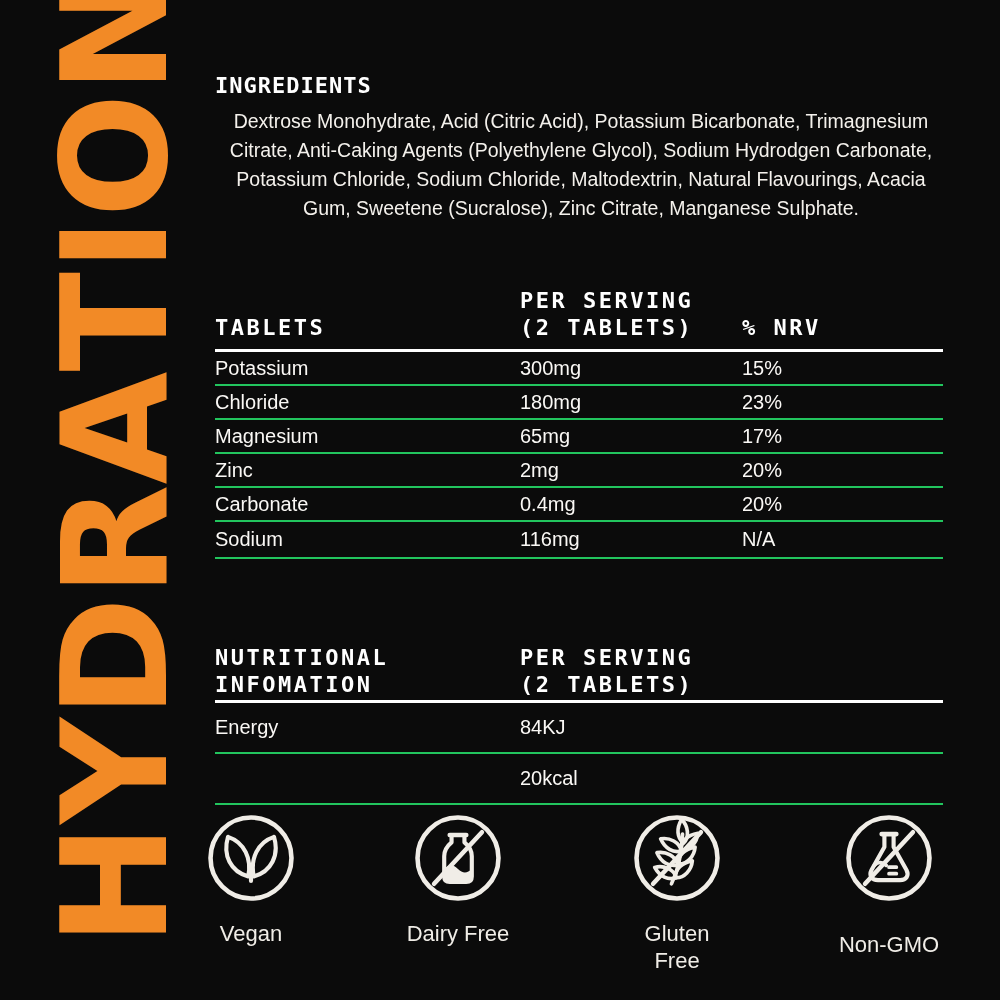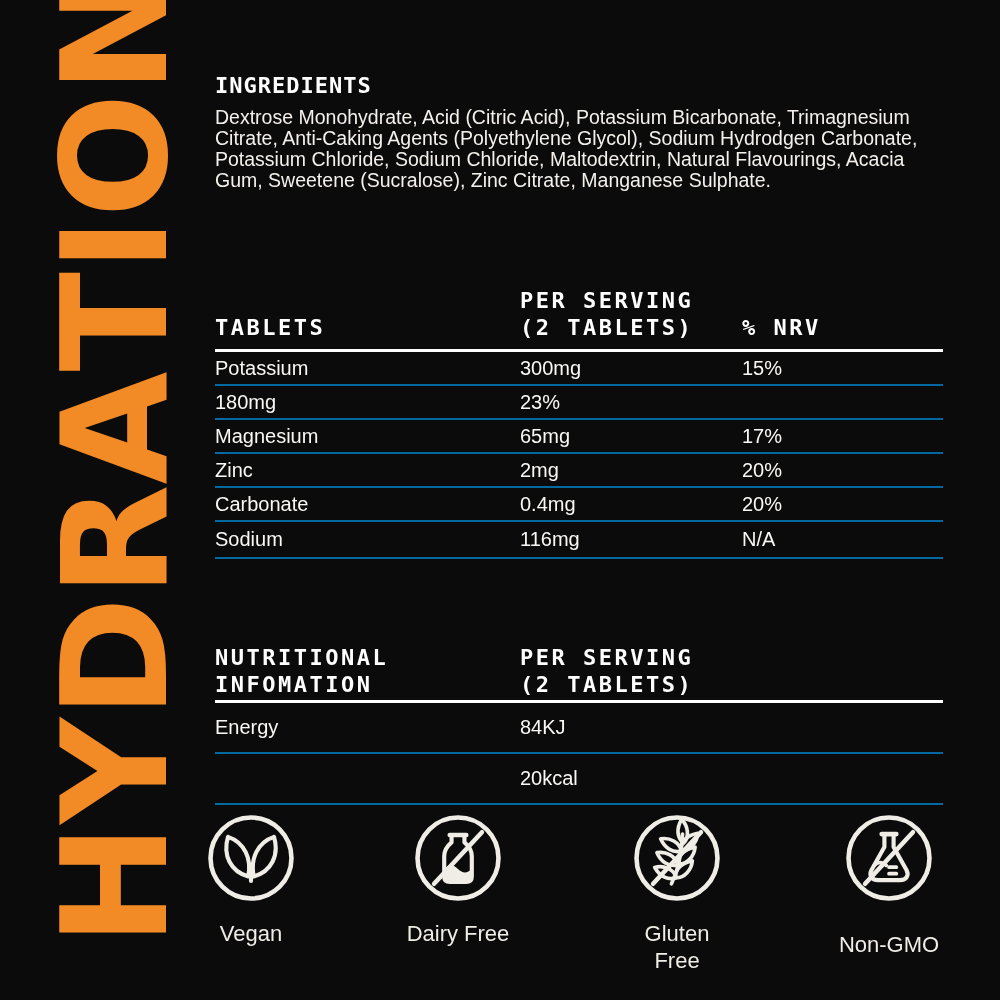--- a/index.html
+++ b/index.html
@@ -37,35 +37,36 @@
     letter-spacing:2.5px;
     font-size:22px;
     line-height:27px;
     color:#FFFFFF;
   }
 
   .ingredients { position:absolute; left:215px; top:72px; width:732px; }
   .ingredients .title { margin-bottom:8px; letter-spacing:1px; }
   .ingredients .text {
     font-size:19.5px;
-    line-height:21px;
+    line-height:29px;
     color:#F4F1EC;
+    text-align:center;
   }
 
   
   .tbl { position:absolute; left:215px; width:728px; }
   .tbl-grid { display:grid; grid-template-columns:305px 222px 1fr; }
   .tbl-header { align-items:end; padding-bottom:8px; }
   .tbl-header .cell { white-space:pre-line; }
   .rows { border-top:3px solid #FFFFFF; }
   .row {
     display:grid; grid-template-columns:305px 222px 1fr;
     align-items:center;
     height:34px;
-    border-bottom:2px solid #0369a1;
+    border-bottom:2px solid #22c55e;
     font-size:20px;
     color:#FAF8F5;
   }
   #nutrient-table { top:287px; }
   #nutrient-table .row:last-child { height:37px; }
   #energy-table { top:644px; }
   #energy-table .tbl-header { padding-bottom:2px; }
   #energy-table .row { height:51px; }
 
   
@@ -109,20 +110,21 @@
 (2 TABLETS)</div>
     <div class="cell mono-head">% NRV</div>
   </div>
   <div class="rows">
     <div class="row">
       <div>Potassium</div>
       <div>300mg</div>
       <div>15%</div>
     </div>
     <div class="row">
+      <div>Chloride</div>
       <div>180mg</div>
       <div>23%</div>
     </div>
     <div class="row">
       <div>Magnesium</div>
       <div>65mg</div>
       <div>17%</div>
     </div>
     <div class="row">
       <div>Zinc</div>

